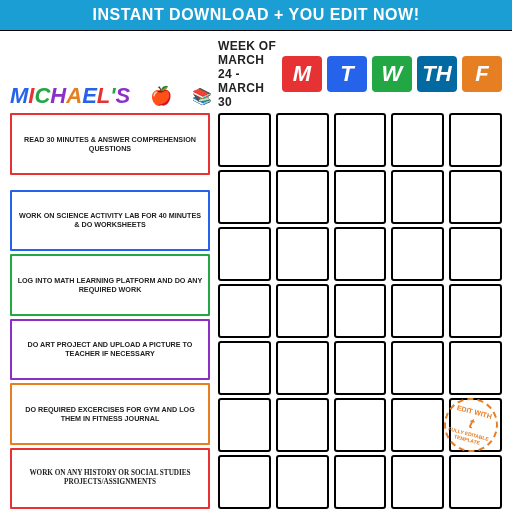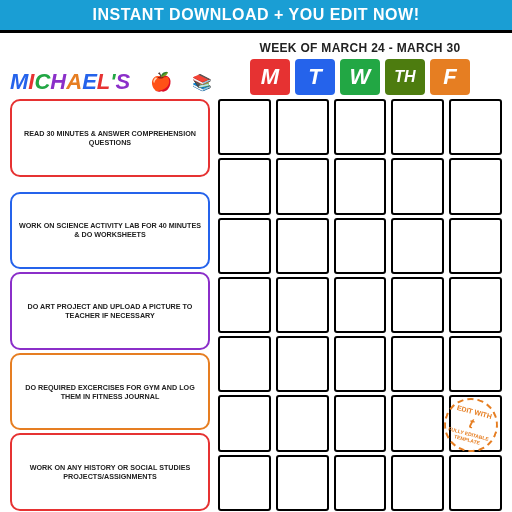--- a/index.html
+++ b/index.html
@@ -14,21 +14,21 @@
     
     #top-banner {
       background: #1a9ed4;
       color: #fff;
       text-align: center;
       font-size: 16px;
       font-weight: 900;
       padding: 6px 18px;
       letter-spacing: 0.5px;
       text-transform: uppercase;
-      border-bottom: 3px solid #000000;
+      border-bottom: 1px solid #000000;
     }
 
     
     #left-header {
       width: 200px;
       flex-shrink: 0;
     }
 
     #name-row {
       display: flex;
@@ -50,21 +50,20 @@
       font-size: 26px;
       font-weight: 900;
       font-style: italic;
       line-height: 1.1;
     }
 
     
     #right-header {
       flex: 1;
       display: flex;
-      flex-direction: column;
       align-items: center;
       gap: 4px;
     }
 
     #week-label {
       font-size: 12px;
       font-weight: 700;
       text-transform: uppercase;
       color: #222;
       letter-spacing: 0.3px;
@@ -83,56 +82,56 @@
       align-items: center;
       justify-content: center;
       font-size: 22px;
       font-weight: 900;
       color: #fff;
       font-style: italic;
     }
 
     .task-cell {
       border: 2px solid;
-      border-radius: 10px;
+      border-radius: 1px;
       padding: 3px 5px;
       font-size: 7.2px;
       font-weight: 700;
       text-align: center;
       text-transform: uppercase;
       display: flex;
       align-items: center;
       justify-content: center;
       line-height: 1.25;
       flex: 1;
     }
 
     
     .task-red    { border-color: #e63232; color: #222; }
     .task-blue   { border-color: #2563eb; color: #222; margin-top: 12px; }
     .task-green  { border-color: #22a744; color: #222; }
     .task-purple { border-color: #8b2fc9; color: #222; }
     .task-orange { border-color: #e67e22; color: #222; }
-    .task-red2   { border-color: #e63232; color: #222; }
+    .task-red2   { border-color: #e63232; color: #222; font-family: Liberation Serif, serif; }
     .task-blue2  { border-color: #2563eb; color: #222; }
 
     
     .cb-red    { border-color: #e63232; }
     .cb-blue   { border-color: #2563eb; }
     .cb-green  { border-color: #22a744; }
     .cb-purple { border-color: #8b2fc9; }
     .cb-orange { border-color: #e67e22; }
     .cb-red2   { border-color: #e63232; }
     .cb-blue2  { border-color: #2563eb; }
 
     
     .day-M { background: #e63232; }
     .day-T { background: #2563eb; }
     .day-W { background: #22a744; }
-    .day-TH { background: #4d7c0f; font-size: 16px; font-style: italic; }
+    .day-TH { background: #0369a1; font-size: 22px; font-style: italic; }
     .day-F { background: #e67e22; }
 
     
     .n-blue   { color: #2563eb; }
     .n-red    { color: #e63232; }
     .n-green  { color: #22a744; }
     .n-purple { color: #8b2fc9; }
     .n-orange { color: #e67e22; }
 
     
@@ -246,20 +245,21 @@
       </div>
     </div>
   </div>
 
   <div id="rows-wrapper">
 
     <div id="tasks-list">
 
     <div class="task-cell task-red">READ 30 MINUTES &amp; ANSWER COMPREHENSION QUESTIONS</div>
         <div class="task-cell task-blue">WORK ON SCIENCE ACTIVITY LAB FOR 40 MINUTES &amp; DO WORKSHEETS</div>
+        <div class="task-cell task-green">LOG INTO MATH LEARNING PLATFORM AND DO ANY REQUIRED WORK</div>
         <div class="task-cell task-purple">DO ART PROJECT AND UPLOAD A PICTURE TO TEACHER IF NECESSARY</div>
         <div class="task-cell task-orange">DO REQUIRED EXCERCISES FOR GYM AND LOG THEM IN FITNESS JOURNAL</div>
         <div class="task-cell task-red2">WORK ON ANY HISTORY OR SOCIAL STUDIES PROJECTS/ASSIGNMENTS</div>
       </div>
 
     <div id="checks-grid">
 
     <div class="row-of-checks">
           <div class="check-box cb-red"></div>
           <div class="check-box cb-red"></div>

